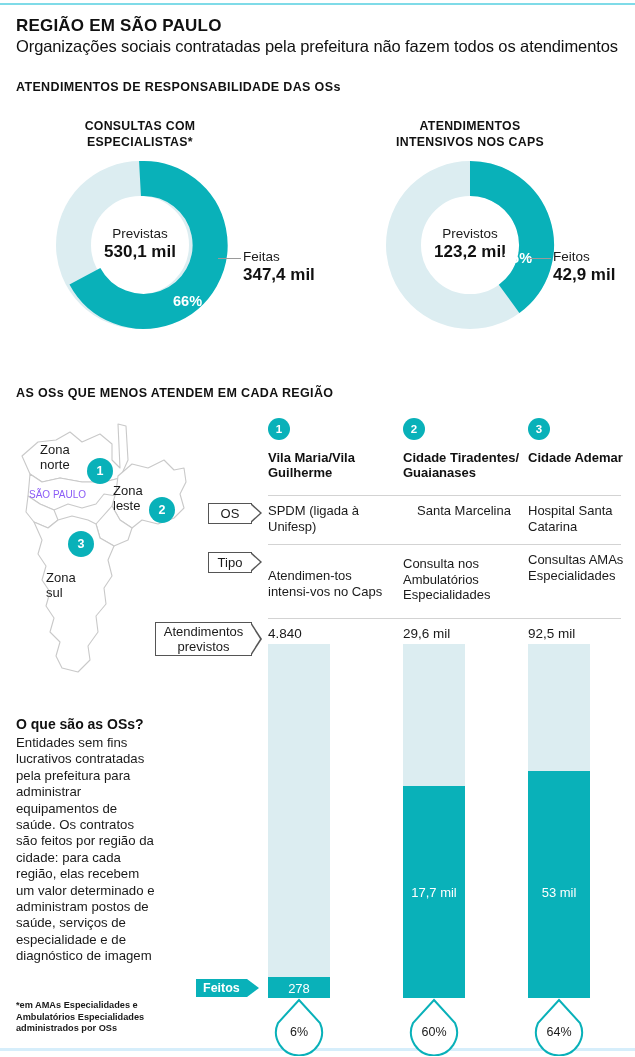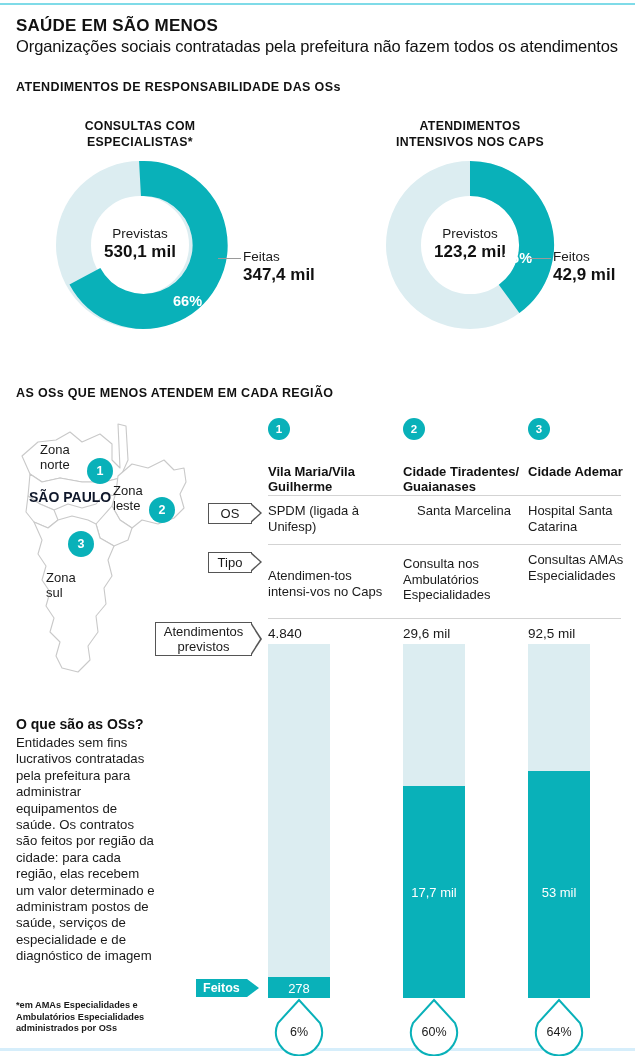--- a/index.html
+++ b/index.html
@@ -66,37 +66,37 @@
     position: absolute; height: 1px; background: #9a9a9a;
   }
 
   
   .map-wrap { position: absolute; left: 8px; top: 420px; width: 190px; height: 270px; }
   .map-label {
     position: absolute; font-size: 13px; color: #1a1a1a; line-height: 15px;
     text-align: left;
   }
   .map-city {
-    position: absolute; font-size: 14px; font-weight: bold; color: #0f172a;
+    position: absolute; font-size: 10px; font-weight: normal; color: #8b5cf6;
   }
   .pin {
     position: absolute; width: 26px; height: 26px; border-radius: 50%;
     background: #09b1b9; color: #fff; font-size: 12.5px; font-weight: bold;
     display: flex; align-items: center; justify-content: center;
   }
 
   
   .col { position: absolute; width: 120px; }
   .col-badge {
     width: 22px; height: 22px; border-radius: 50%;
     background: #09b1b9; color: #fff; font-size: 11.5px; font-weight: bold;
     display: flex; align-items: center; justify-content: center;
   }
   .col-name {
-    margin-top: 24px; font-size: 13px; font-weight: bold; line-height: 15px; color: #111;
+    margin-top: 10px; font-size: 13px; font-weight: bold; line-height: 15px; color: #111;
   }
   .cell {
     position: absolute; width: 122px; font-size: 13px; line-height: 15.5px; color: #1a1a1a;
   }
   .hrule { position: absolute; height: 1px; background: #d3d3d3; }
 
   
   .tag {
     position: absolute; height: 21px; border: 1px solid #555; background: #fff;
     display: flex; align-items: center; justify-content: center;
@@ -165,21 +165,21 @@
     position: absolute; left: 16px; top: 1000px; width: 180px;
     font-size: 9.2px; line-height: 11.5px; font-weight: bold; color: #1a1a1a;
   }
 </style>
 </head>
 <body>
 
 <div class="rule-top"></div>
 <div class="rule-bottom"></div>
 
-<div class="kicker">SAÚDE EM SÃO MENOS</div>
+<div class="kicker">REGIÃO EM SÃO PAULO</div>
 <div class="deck">Organizações sociais contratadas pela prefeitura não fazem todos os atendimentos</div>
 
 <div class="section-title" id="sec1">ATENDIMENTOS DE RESPONSABILIDADE DAS OSs</div>
 
 <div class="donut-block" style="left:-10px; top:110px; width:300px; height:250px;">
   <div class="donut-title" style="left:20px; top:8px;">
     <span>CONSULTAS COM</span><br>
     <span>ESPECIALISTAS*</span>
   </div>
   <svg class="donut-svg" width="240" height="180" viewBox="0 0 240 180" style="left:30px; top:45px;">

